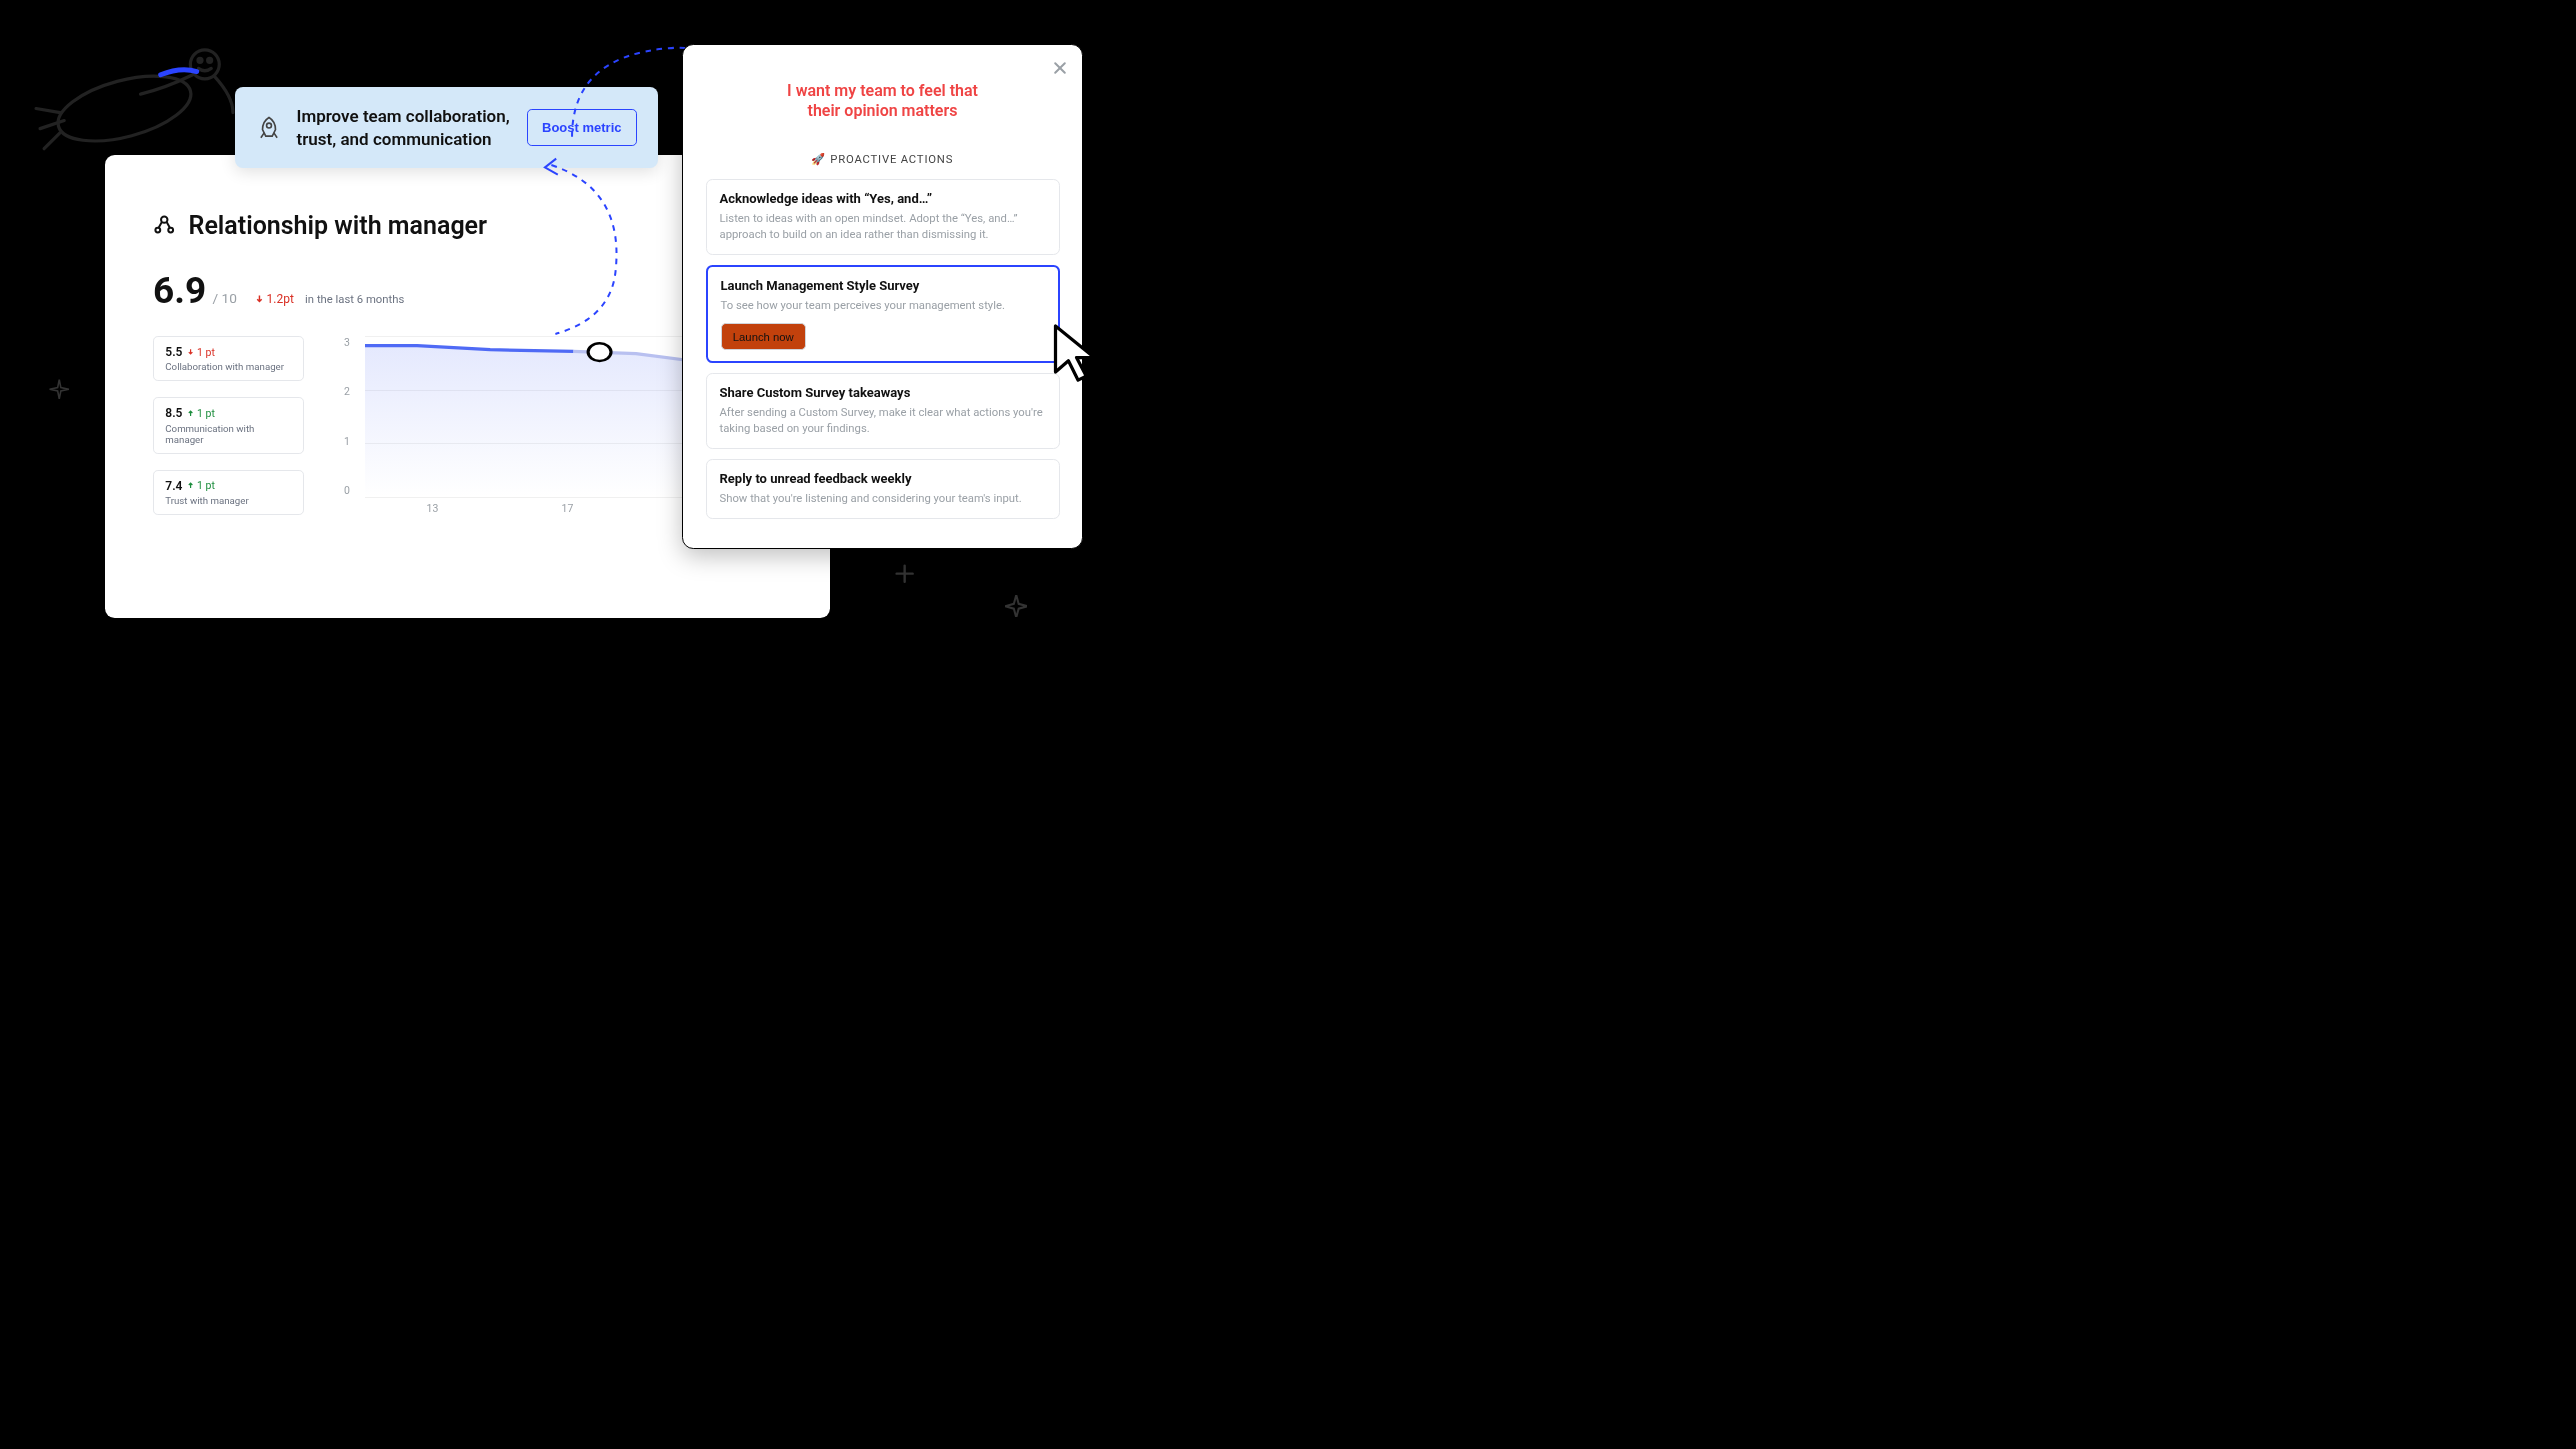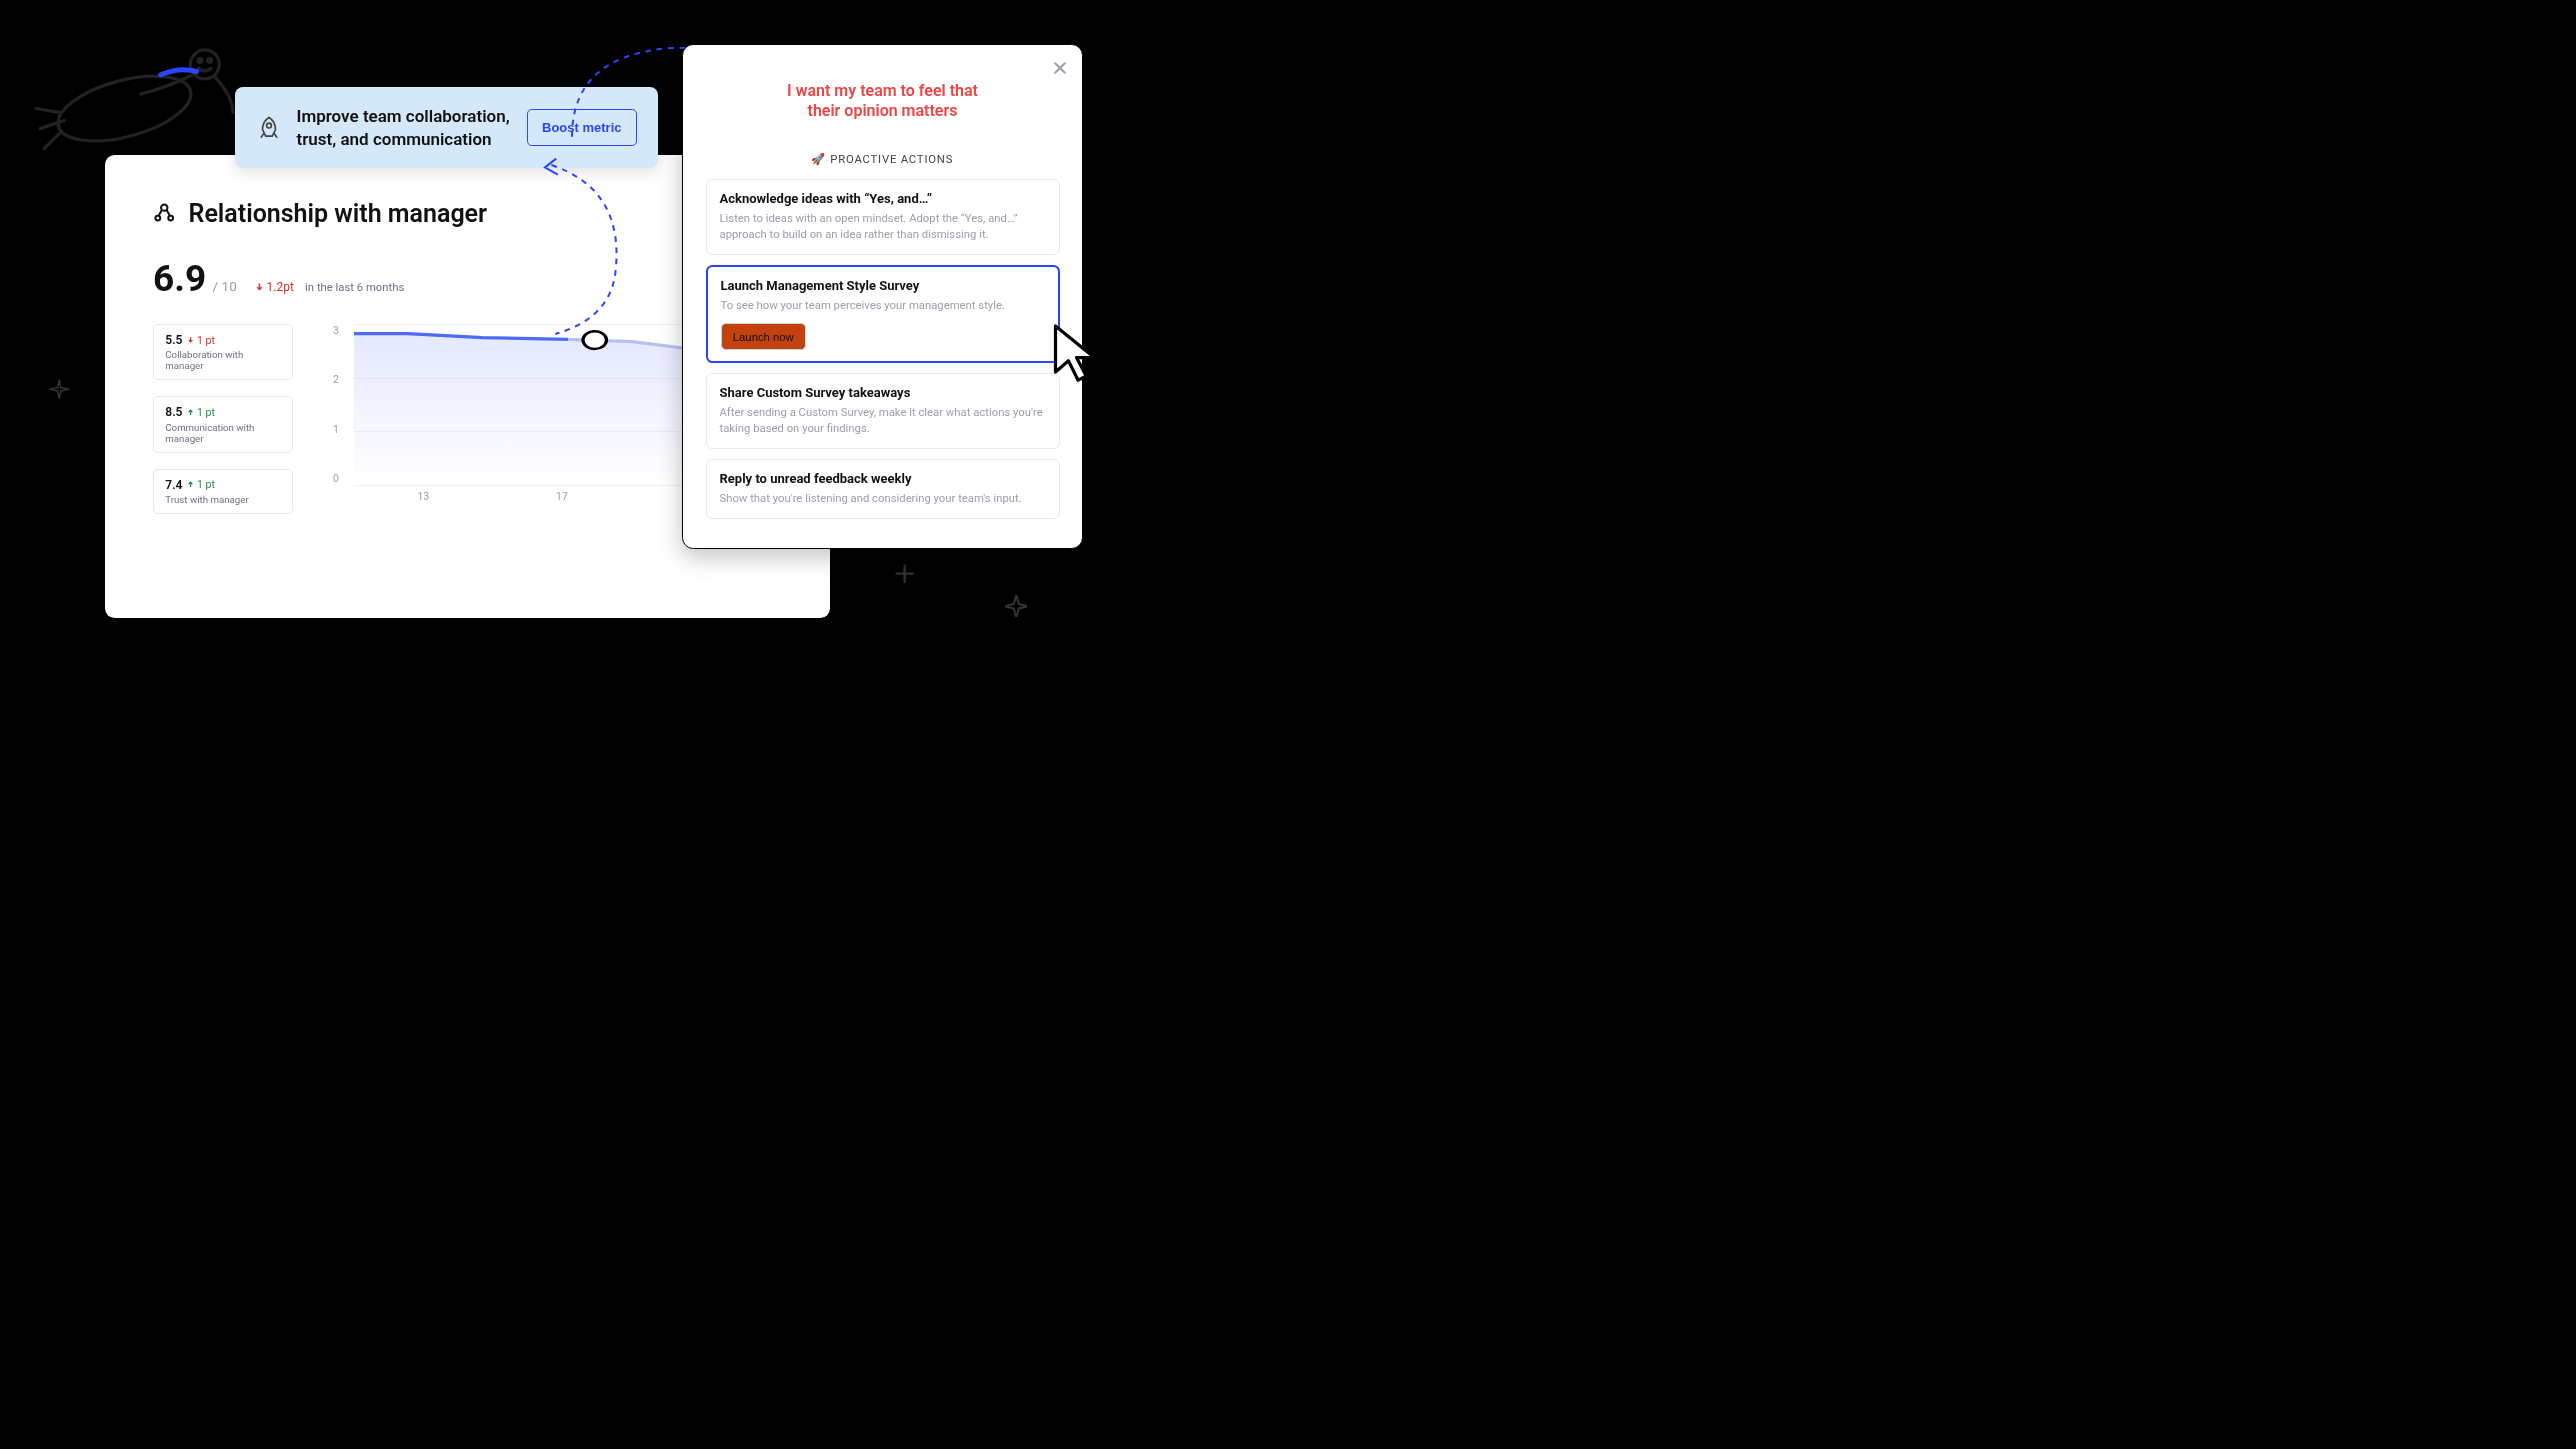--- a/index.html
+++ b/index.html
@@ -53,20 +53,21 @@
       box-shadow: 0 3.2px 16px rgba(0,0,0,0.15);
     }
     .main-title {
       display: flex;
       align-items: center;
       gap: 13px;
       font-size: 25px;
       font-weight: 600;
       color: #111;
       margin-bottom: 29px;
+      margin-top: 12px;
     }
     .people-icon {
       width: 22.5px;
       height: 22.5px;
     }
     .score-row {
       display: flex;
       align-items: baseline;
       gap: 6.4px;
       margin-bottom: 24px;
@@ -97,21 +98,21 @@
     }
     .metric-list {
       display: flex;
       flex-direction: column;
       gap: 16px;
     }
     .metric-item {
       border: 0.8px solid #e5e7eb;
       border-radius: 4.8px;
       padding: 8px 11.3px;
-      width: 140px;
+      width: 151px;
     }
     .metric-top {
       display: flex;
       align-items: center;
       gap: 4.8px;
       font-size: 12px;
       font-weight: 600;
       color: #111;
     }
     .metric-change {

